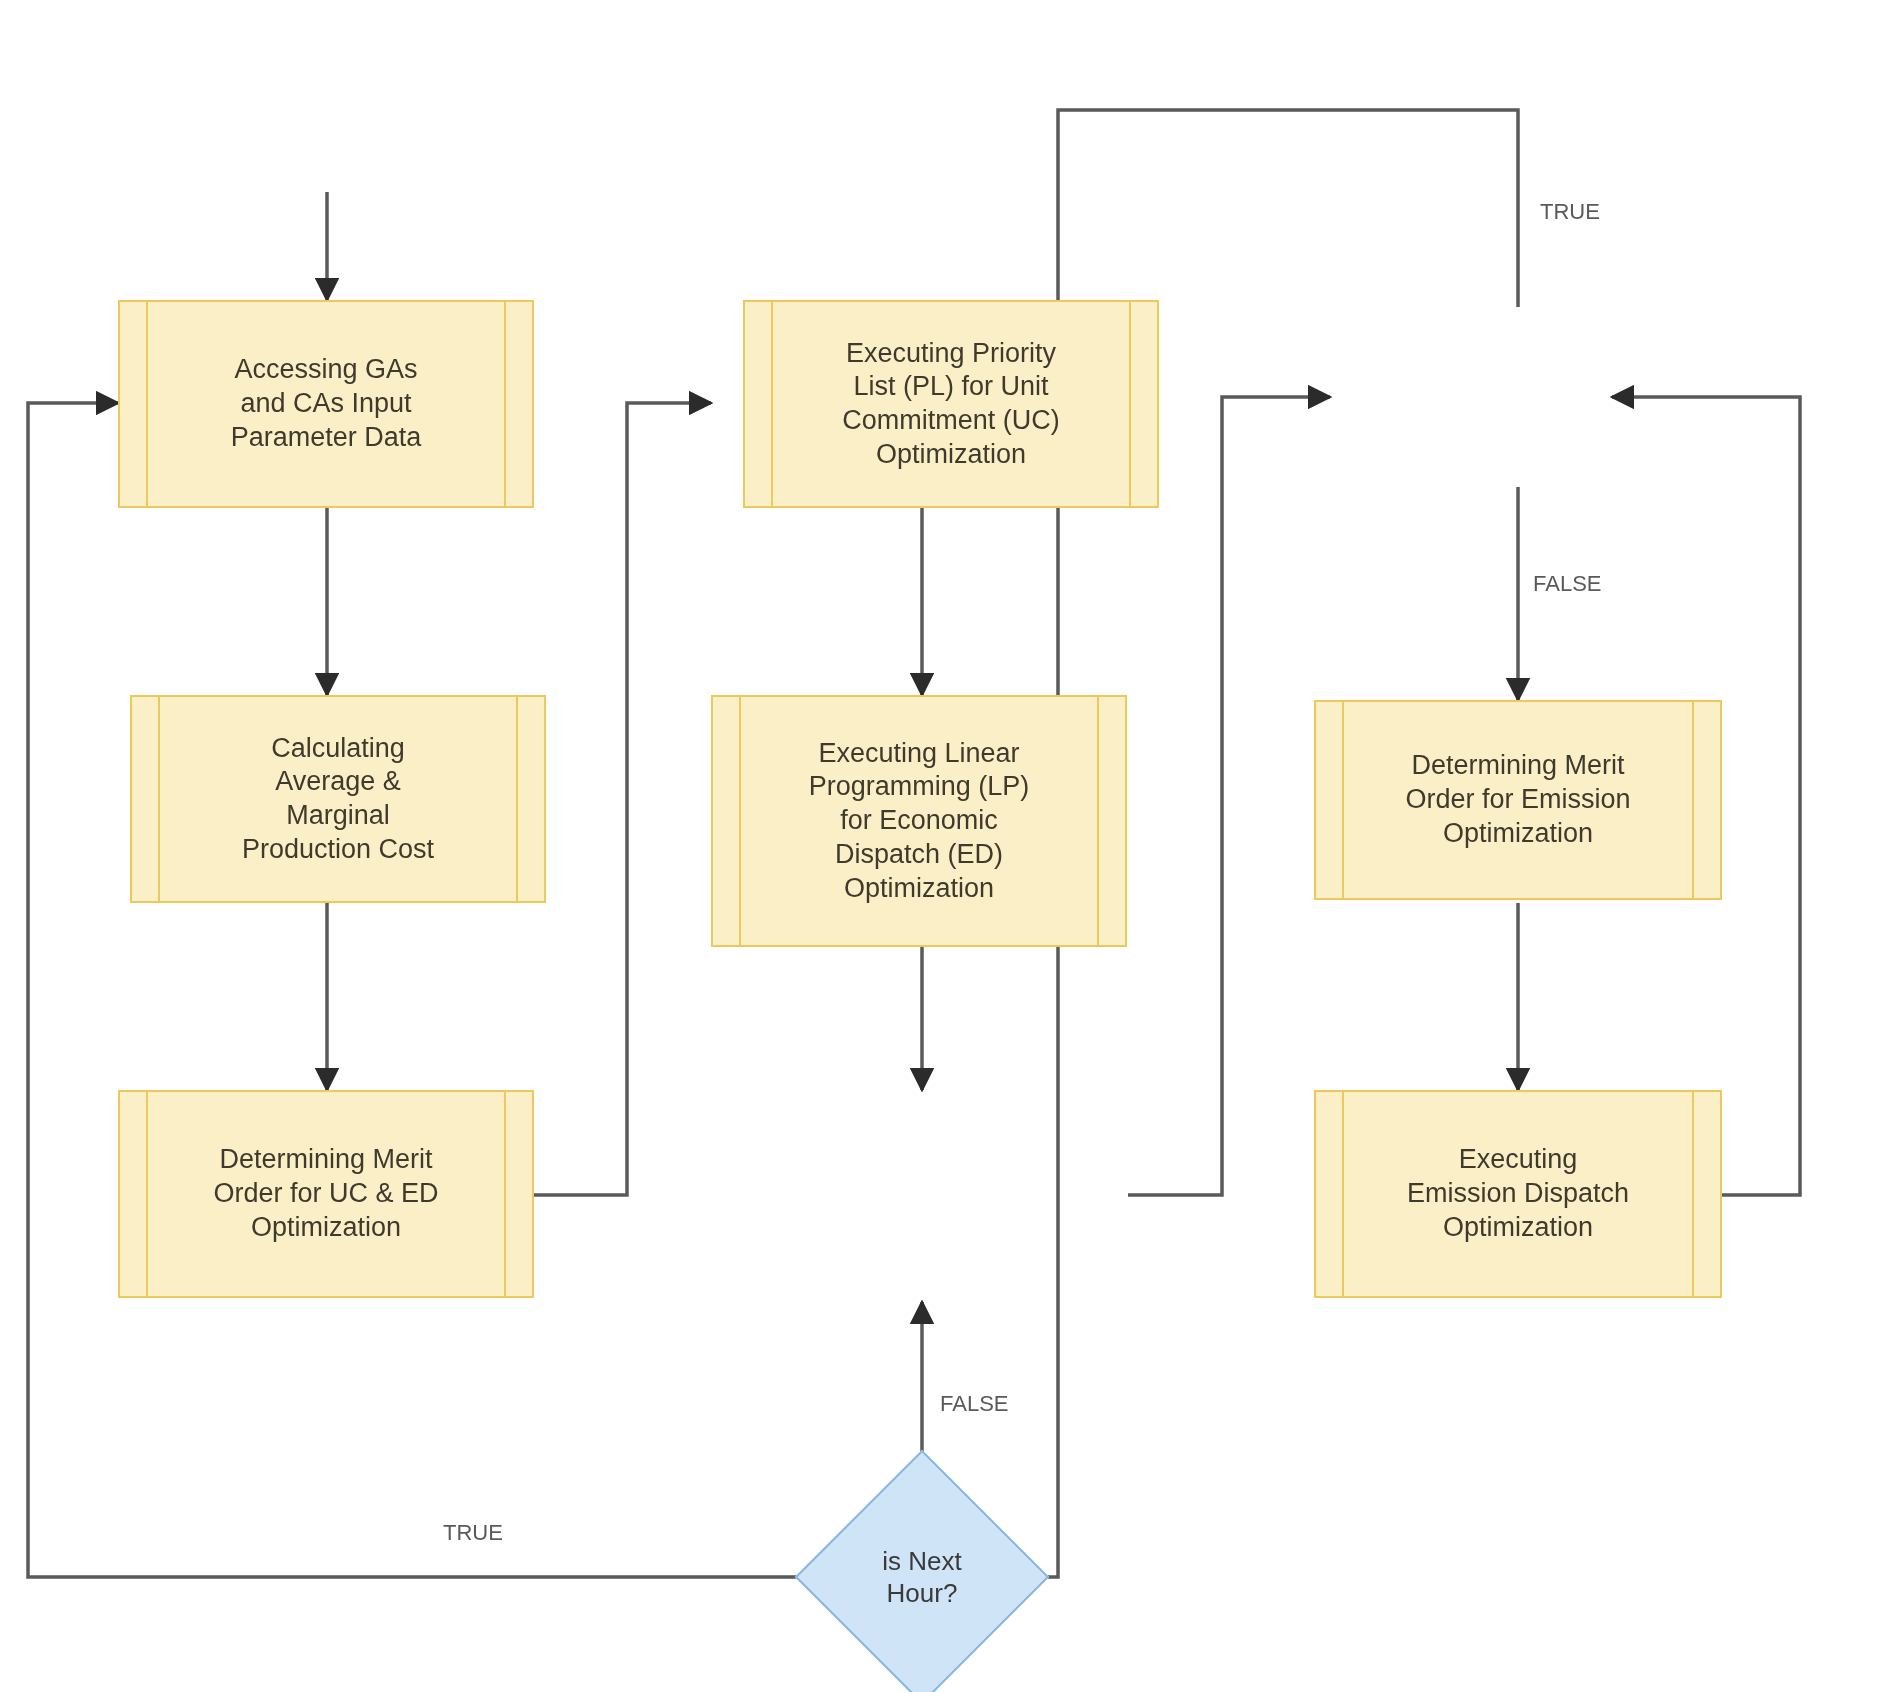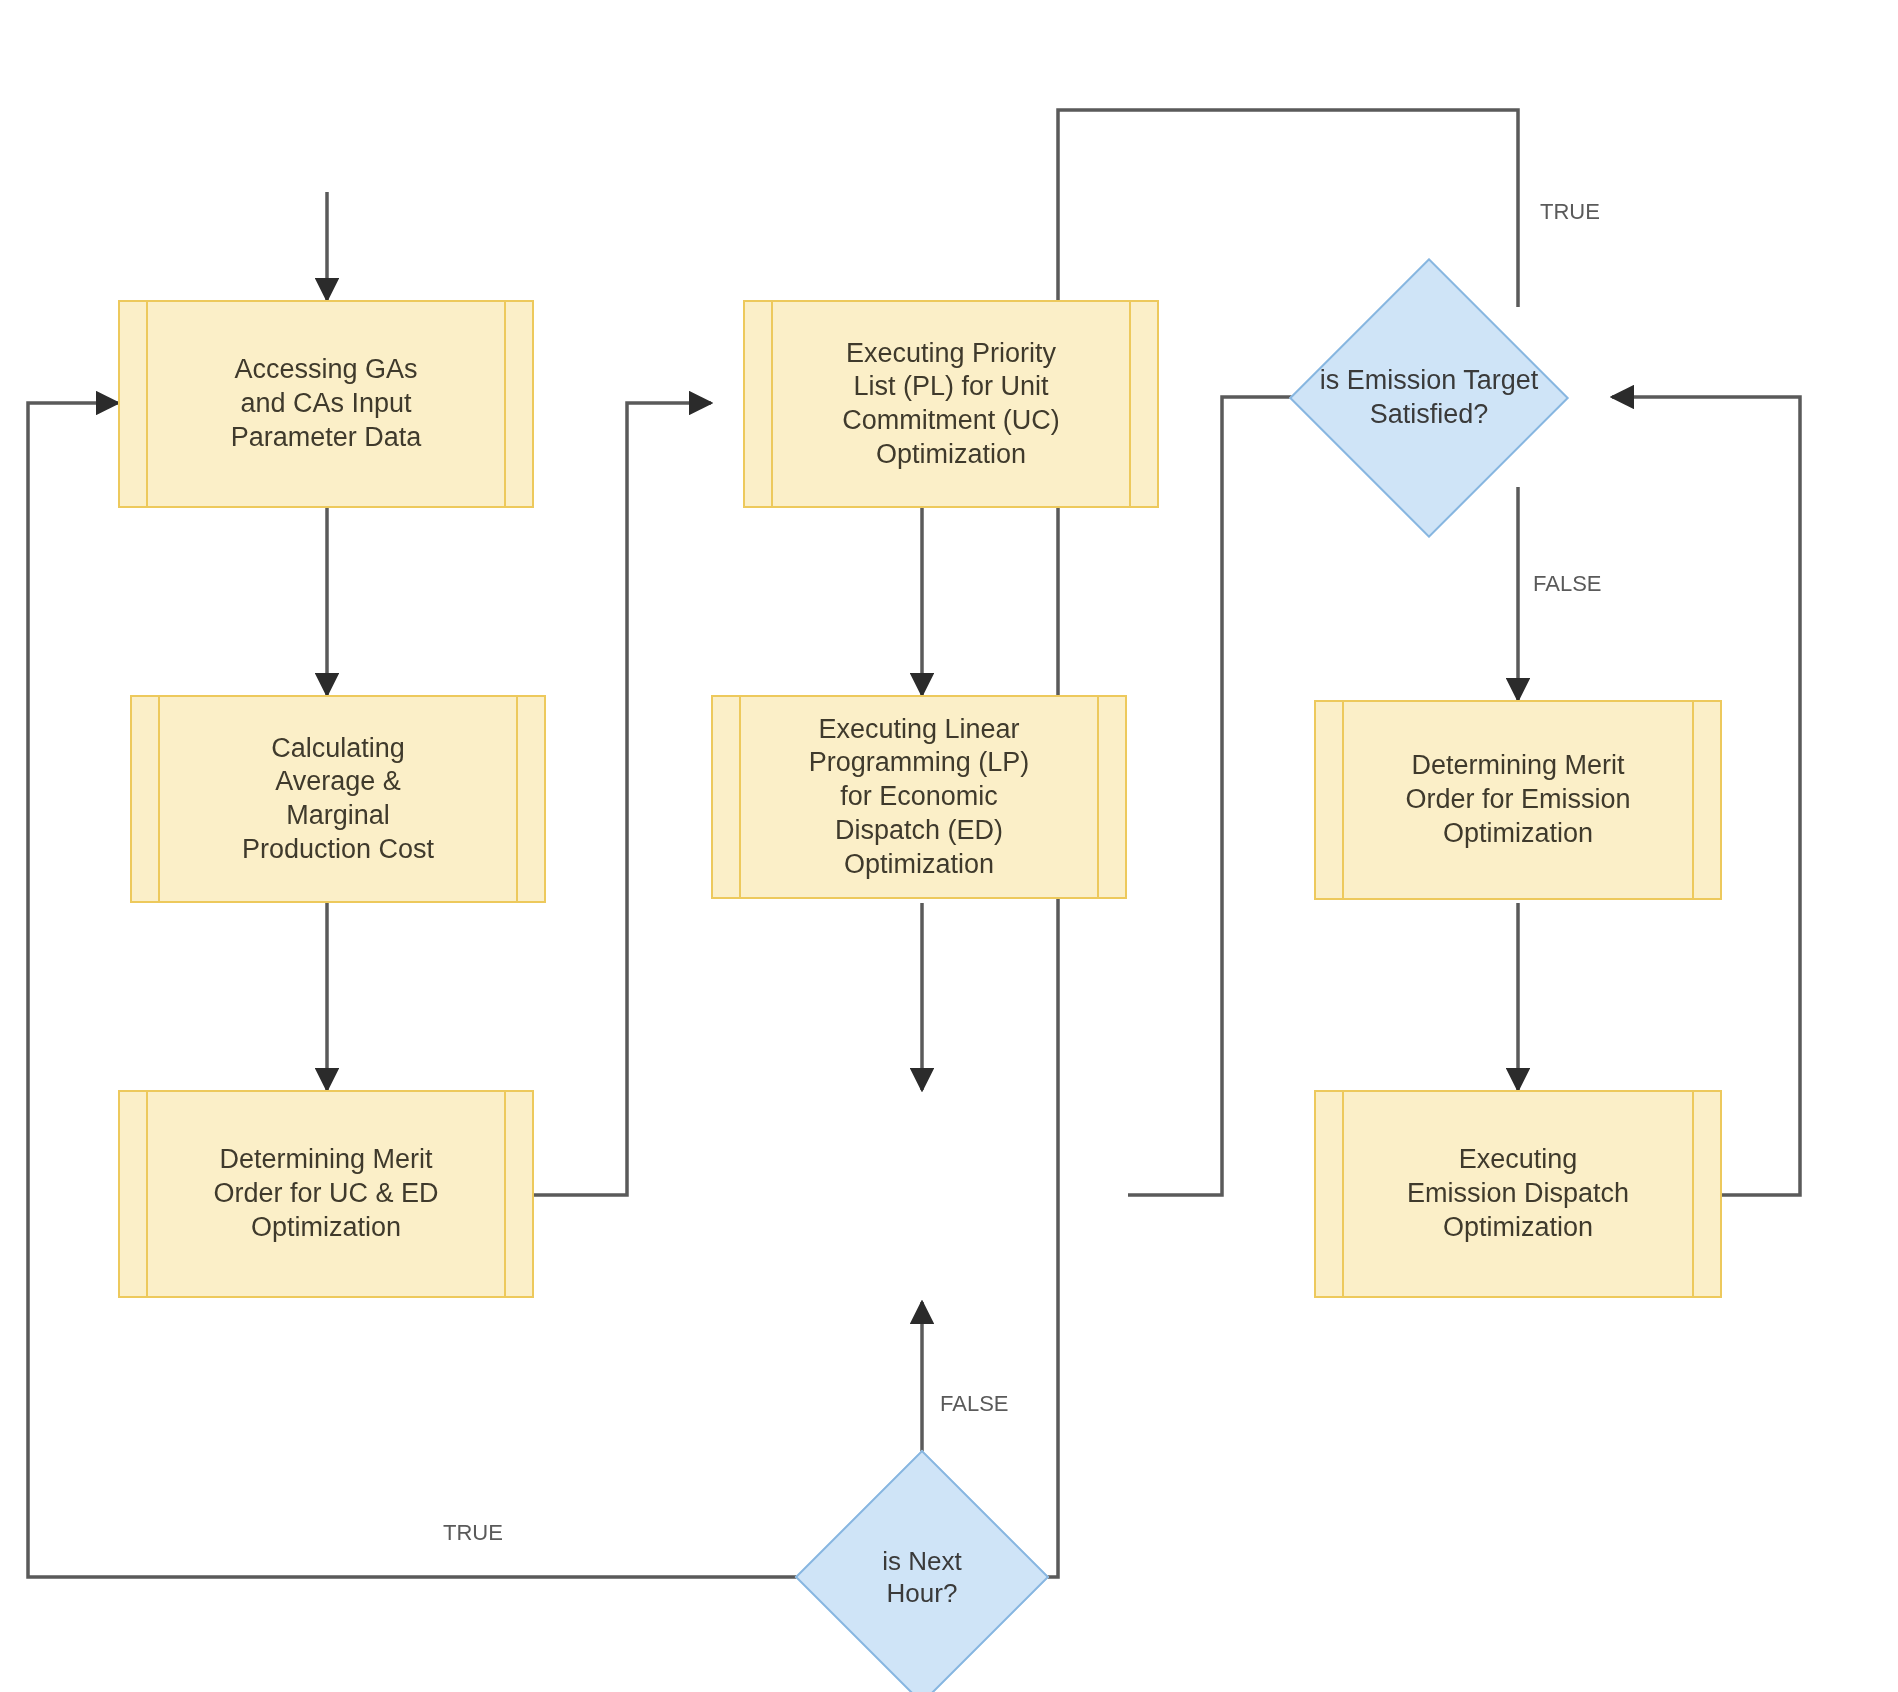--- a/index.html
+++ b/index.html
@@ -172,34 +172,29 @@
 Optimization</span>
   </div>
 
   <div class="pbox" style="left:743px; top:300px; width:416px; height:208px;">
     <span class="label">Executing Priority
 List (PL) for Unit
 Commitment (UC)
 Optimization</span>
   </div>
 
-  <div class="pbox" style="left:711px; top:695px; width:416px; height:204px;">
+  <div class="pbox" style="left:711px; top:695px; width:416px; height:252px;">
     <span class="label">Executing Linear
 Programming (LP)
 for Economic
 Dispatch (ED)
 Optimization</span>
   </div>
 
 
-  <div class="diamond" style="left:1330px; top:299px; width:198px; height:198px;">
-    <div class="shape"></div>
-    <div class="label" style="width:330px; left:-66px;">is Emission Target
-Satisfied?</div>
-  </div>
 
   <div class="pbox" style="left:1314px; top:700px; width:408px; height:200px;">
     <span class="label">Determining Merit
 Order for Emission
 Optimization</span>
   </div>
 
   <div class="pbox" style="left:1314px; top:1090px; width:408px; height:208px;">
     <span class="label">Executing
 Emission Dispatch

